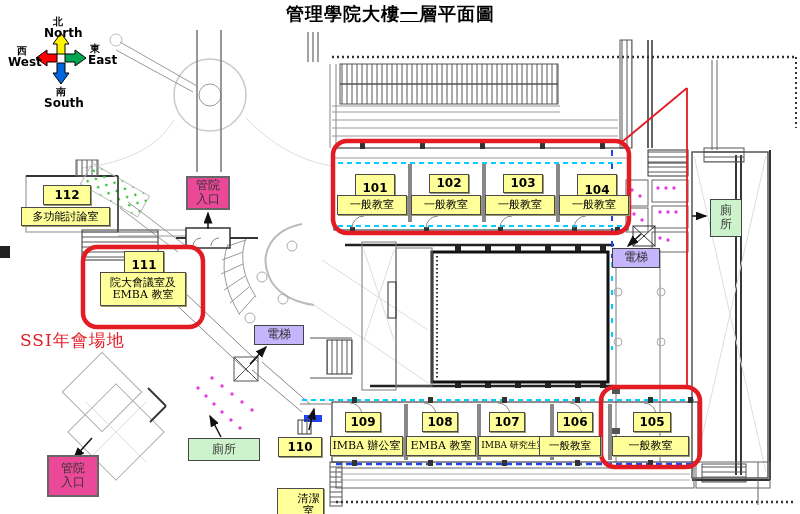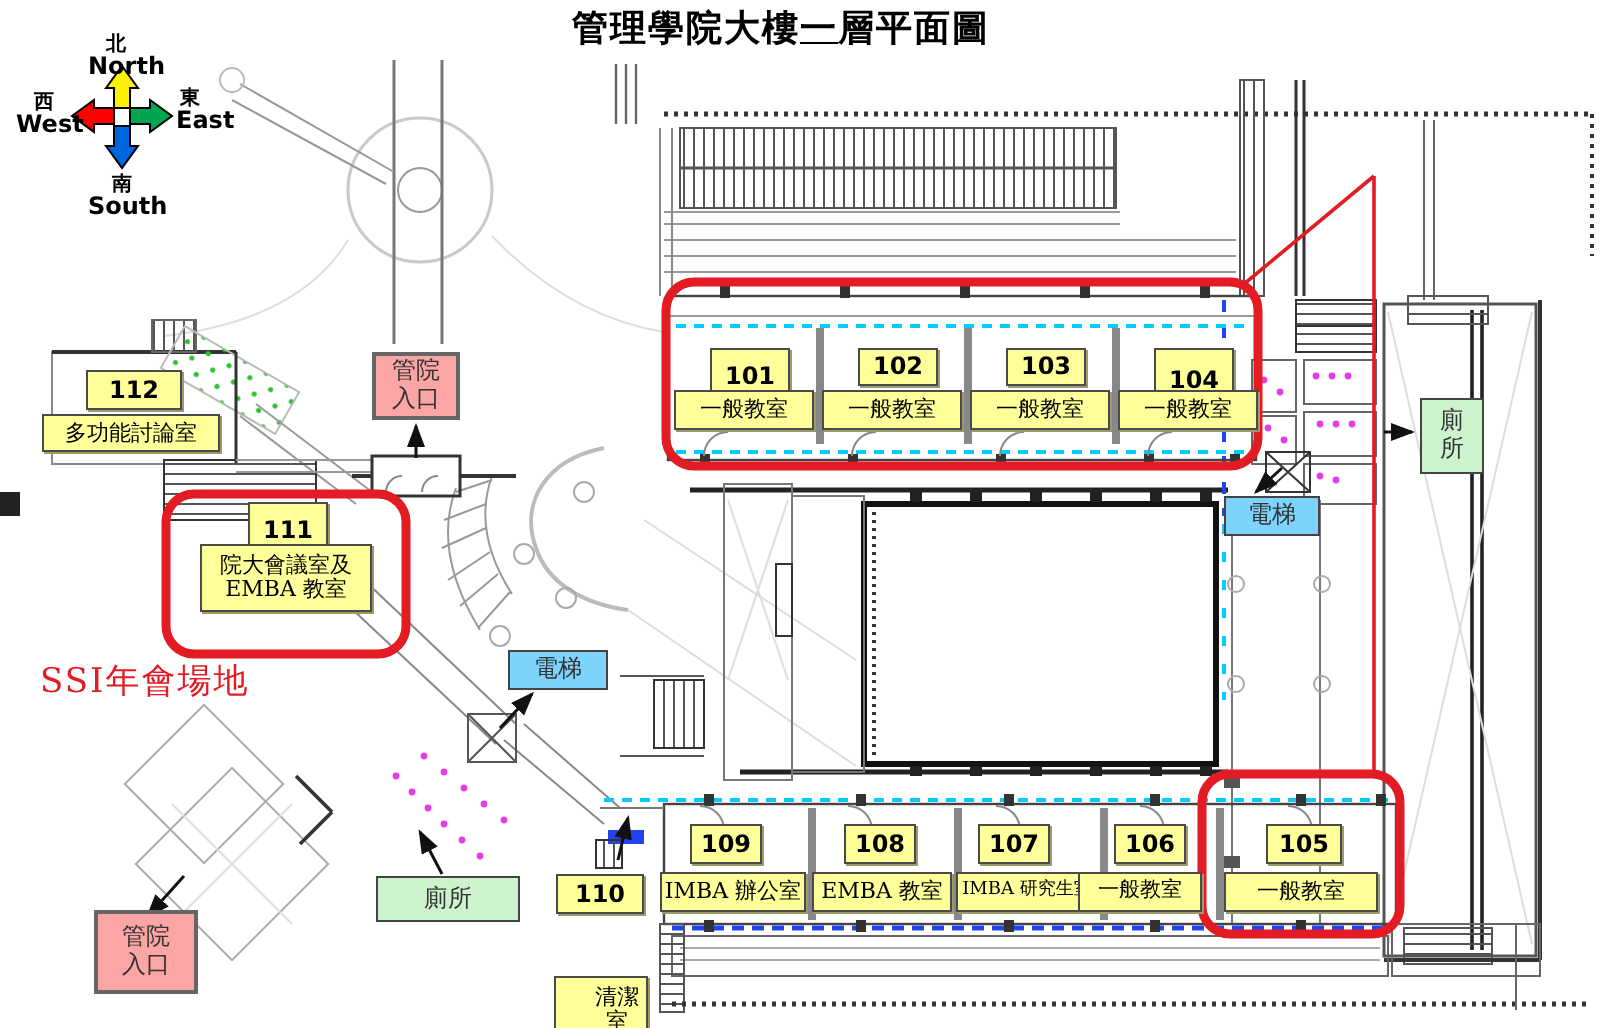--- a/index.html
+++ b/index.html
@@ -15,22 +15,22 @@
   .room{background:#FFFF99;border:1px solid #4a4a4a;color:#000;text-align:center;
         display:flex;align-items:center;justify-content:center;line-height:1.05;
         box-shadow:1px 1px 0 #9a9a6a;}
   .rnum{font-size:12px;font-weight:bold;}
   .rname{font-size:11px;font-family:"DejaVu Serif","Liberation Serif",serif;}
   .rname.small{font-size:9px;}
   .rname.multi{flex-direction:column;}
   .fac{border:2px solid #666;color:#333;text-align:center;
        font-family:"DejaVu Serif","Liberation Serif",serif;font-size:12px;
        display:flex;flex-direction:column;align-items:center;justify-content:center;line-height:1.15;}
-  .peach{background:#fca5a5;}
-  .pink{background:#7dd3fc;border-width:1px;border-color:#444;}
+  .peach{background:#ec4899;}
+  .pink{background:#c4b5fd;border-width:1px;border-color:#444;}
   .green{background:#CDF3CD;border-width:1px;border-color:#444;}
   .cmp{position:absolute;color:#000;white-space:nowrap;}
   .cmp.zh{font-size:10px;font-weight:bold;}
   .cmp.en{font-size:12px;font-weight:bold;}
 </style>
 </head>
 <body>
 
 <div id="plan">
 

